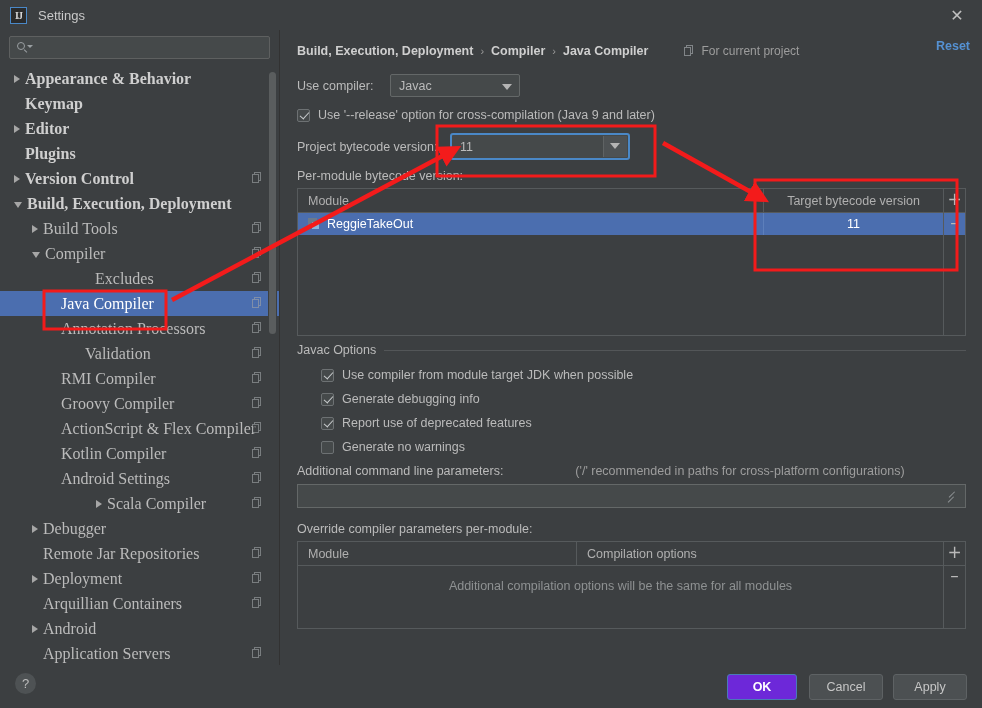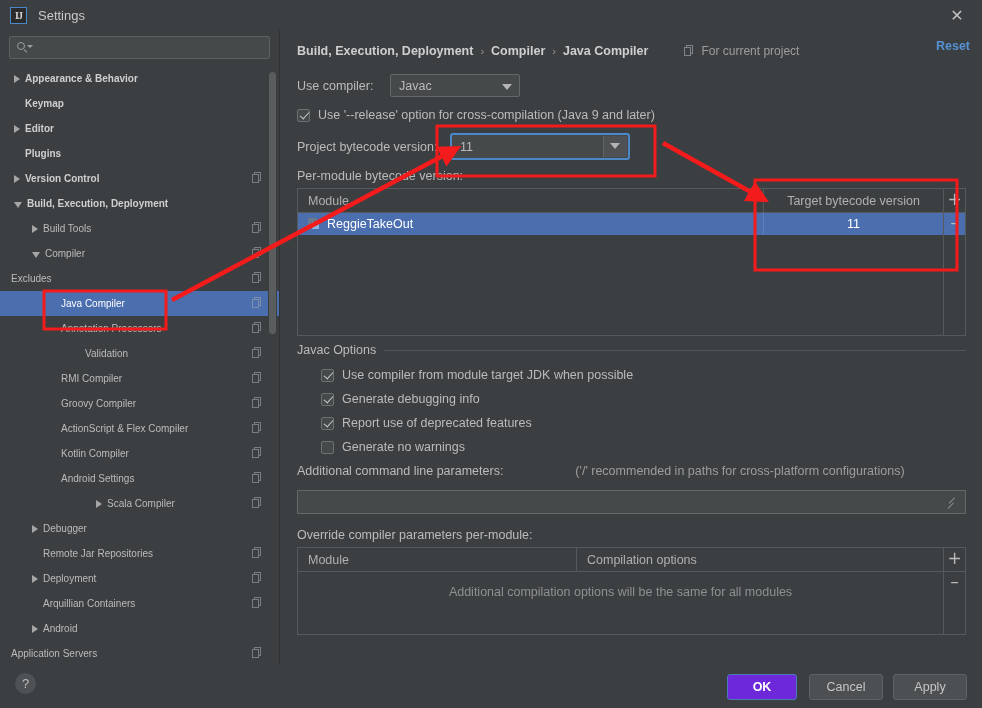--- a/index.html
+++ b/index.html
@@ -91,21 +91,21 @@
   .tree-row .arrow {
     width: 0; height: 0; flex: none;
     border-top: 4.5px solid transparent; border-bottom: 4.5px solid transparent;
     border-left: 6px solid #a6a6a6; margin-right: 5px;
   }
   .tree-row .arrow.open {
     border-left: 4.5px solid transparent; border-right: 4.5px solid transparent;
     border-top: 6px solid #a6a6a6; border-bottom: none; margin-bottom: -3px;
   }
   .tree-row .arrow.none { border: none; width: 6px; margin-right: 5px; }
-  .tree-row .lbl { color: #bbbbbb; font-size: 10px; }
+  .tree-row .lbl { color: #bbbbbb; font-size: 16px; font-family: Liberation Serif, serif; }
   .tree-row.sel .lbl { color: #ffffff; }
   .tree-row.bold .lbl { font-weight: bold; color: #cfcfcf; }
   .copy-ic {
     position: absolute; right: 16px; top: 6px;
     width: 11px; height: 12px; opacity: .62;
   }
   .copy-ic .b1 {
     position: absolute; left: 2px; top: 0; width: 7px; height: 9px;
     border: 1.2px solid #9fa3a6;
   }
@@ -226,21 +226,21 @@
   }
 
   fieldset.group {
     border: none; margin: 0; padding: 0; position: relative; margin-top: 6px;
   }
   .group-title-row { display: flex; align-items: center; height: 16px; }
   .group-title { color: #bbbbbb; font-size: 12.5px; padding-right: 8px; }
   .group-line { flex: 1; height: 1px; background: #535658; }
 
   #addl-params-row {
-    display: flex; align-items: center; margin-top: 6px; margin-bottom: 12px;
+    display: flex; align-items: center; margin-top: 6px; margin-bottom: 6px;
   }
   #addl-hint { color: #9d9d9d; font-size: 12.5px; margin-left: 72px; }
   #addl-input {
     height: 24px; background: #45494a; border: 1px solid #646868;
     position: relative; margin-bottom: 14px;
   }
   #expand-ic {
     position: absolute; right: 8px; top: 6px; width: 11px; height: 11px;
     opacity: .75;
   }
@@ -341,21 +341,21 @@
           </span>
         </div>
         <div class="tree-row" style="padding-left: 32px;">
           <span class="arrow open"></span>
           <span class="lbl">Compiler</span>
           <span class="copy-ic">
             <span class="b1"></span>
             <span class="b2"></span>
           </span>
         </div>
-        <div class="tree-row" style="">
+        <div class="tree-row" style="padding-left: 50px; margin-left: 34px;">
           <span class="arrow none"></span>
           <span class="lbl">Excludes</span>
           <span class="copy-ic">
             <span class="b1"></span>
             <span class="b2"></span>
           </span>
         </div>
         <div class="tree-row sel" style="padding-left: 50px;">
           <span class="arrow none"></span>
           <span class="lbl">Java Compiler</span>
@@ -453,21 +453,21 @@
           <span class="lbl">Arquillian Containers</span>
           <span class="copy-ic">
             <span class="b1"></span>
             <span class="b2"></span>
           </span>
         </div>
         <div class="tree-row" style="padding-left: 32px;">
           <span class="arrow "></span>
           <span class="lbl">Android</span>
         </div>
-        <div class="tree-row" style=" text-align: right;">
+        <div class="tree-row" style="padding-left: 32px; text-align: right;">
           <span class="arrow none"></span>
           <span class="lbl">Application Servers</span>
           <span class="copy-ic">
             <span class="b1"></span>
             <span class="b2"></span>
           </span>
         </div>
       </div>
     <div id="side-scroll-track">
     </div>

